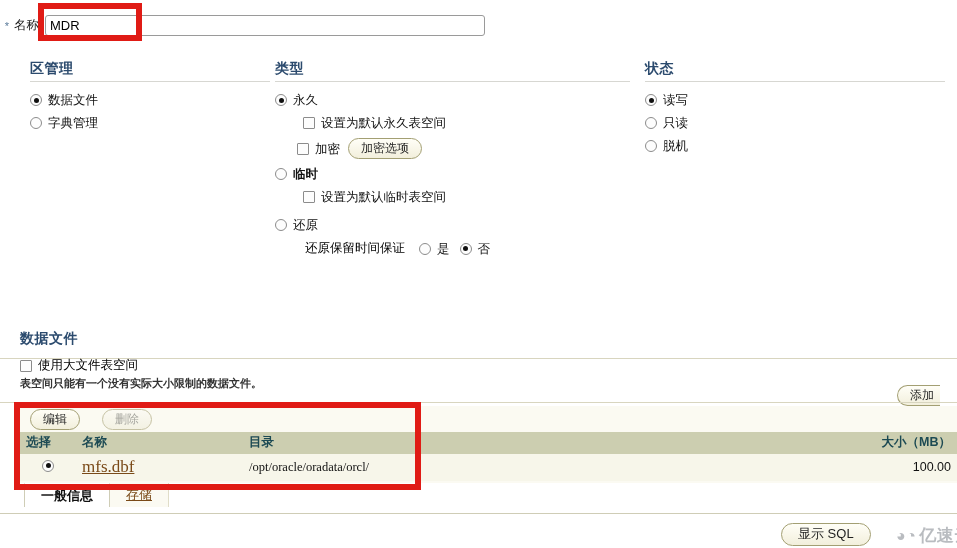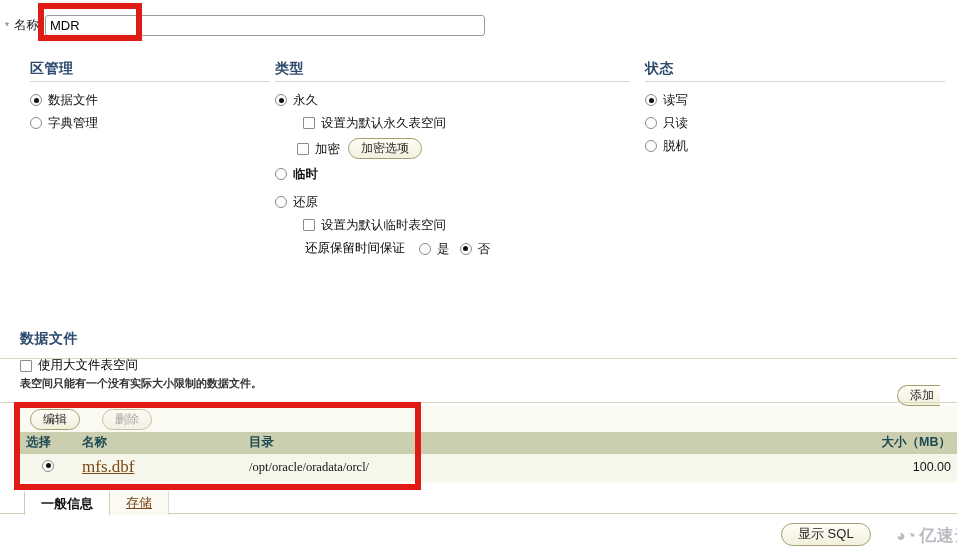--- a/index.html
+++ b/index.html
@@ -280,21 +280,21 @@
   #tabs {
     position: absolute;
     left: 0; top: 483px;
     width: 957px;
     height: 30px;
     border-bottom: 1px solid #cfcdb6;
     background: #ffffff;
   }
   .tab {
     position: absolute;
-    top: 8px;
+    top: 0;
     height: 24px;
     line-height: 24px;
     padding: 0 16px;
     font-size: 13px;
     box-sizing: border-box;
   }
   .tab.active {
     left: 24px;
     font-weight: bold;
     color: #111;
@@ -389,28 +389,28 @@
         <span class="opt-label">加密</span>
       </div>
       <span class="pill-btn" style="margin-left:8px;">加密选项</span>
     </div>
 
     <div class="opt" style="margin-top:0;font-weight:bold;">
       <span class="rad"></span>
       <span class="opt-label">临时</span>
     </div>
 
+    <div class="opt indent1">
+      <span class="chk"></span>
+      <span class="opt-label">设置为默认临时表空间</span>
+    </div>
+
     <div class="opt" style="margin-top:12px;">
       <span class="rad"></span>
       <span class="opt-label">还原</span>
-    </div>
-
-    <div class="opt indent1">
-      <span class="chk"></span>
-      <span class="opt-label">设置为默认临时表空间</span>
     </div>
 
     <div class="undo-row">
       <span class="undo-label">还原保留时间保证</span>
       <div class="opt">
         <span class="rad"></span>
         <span class="opt-label">是</span>
       </div>
       <div class="opt">
         <span class="rad on"></span>

